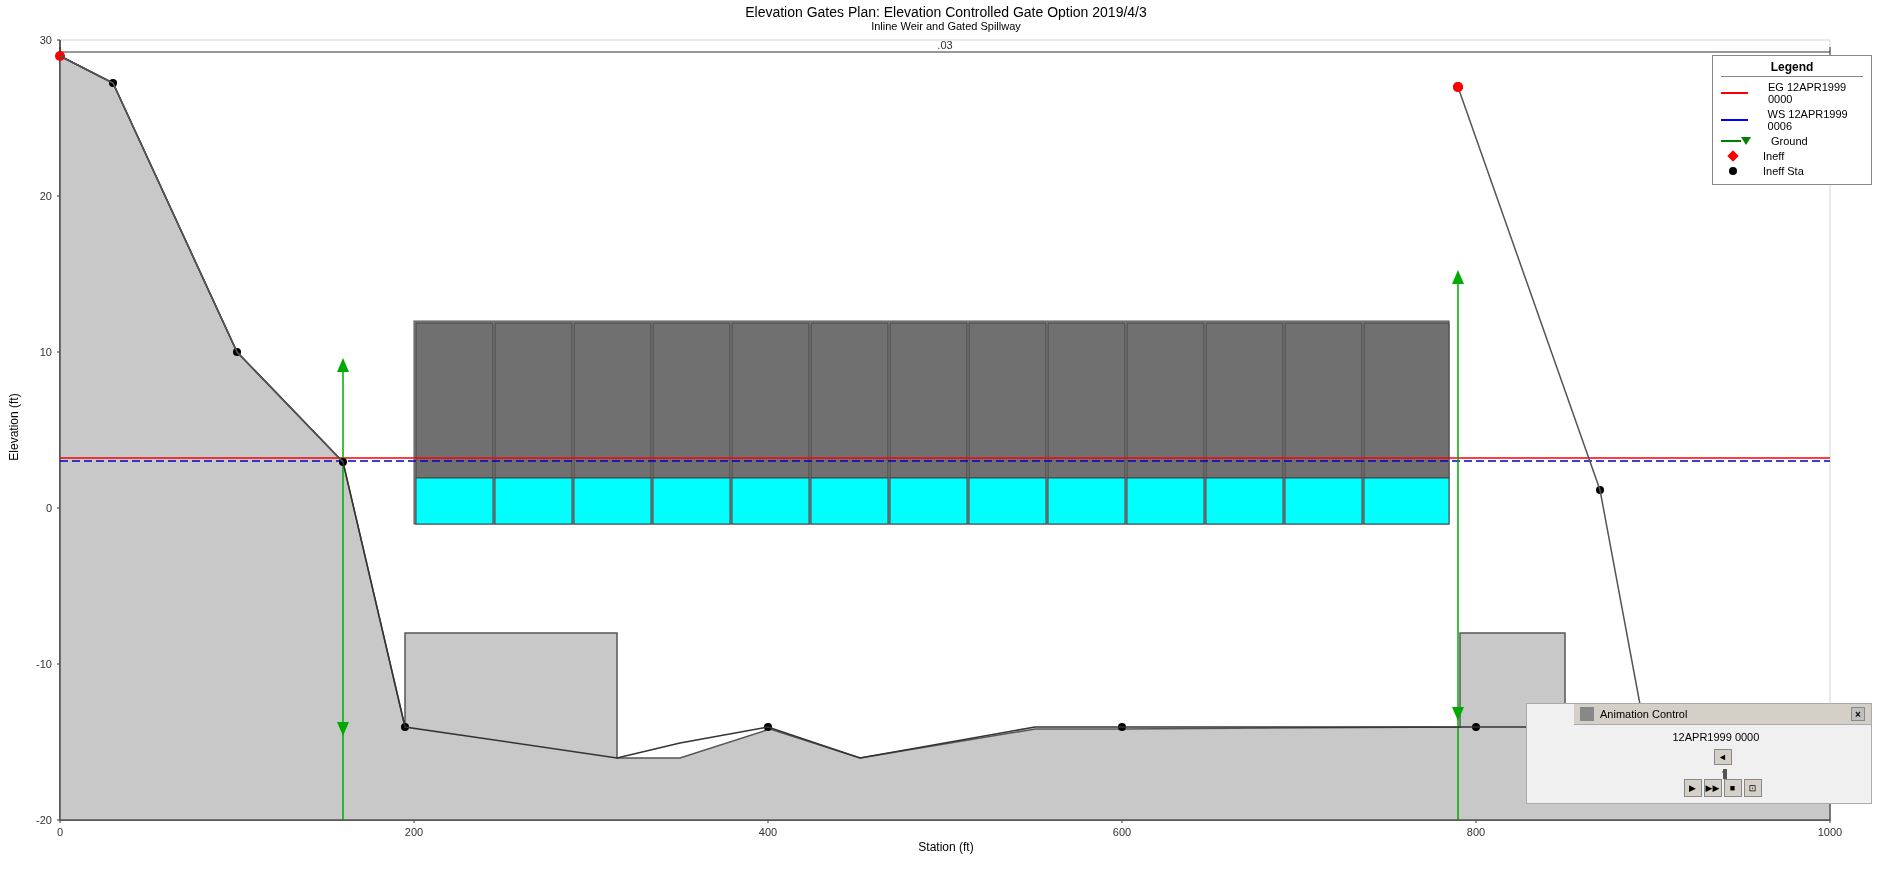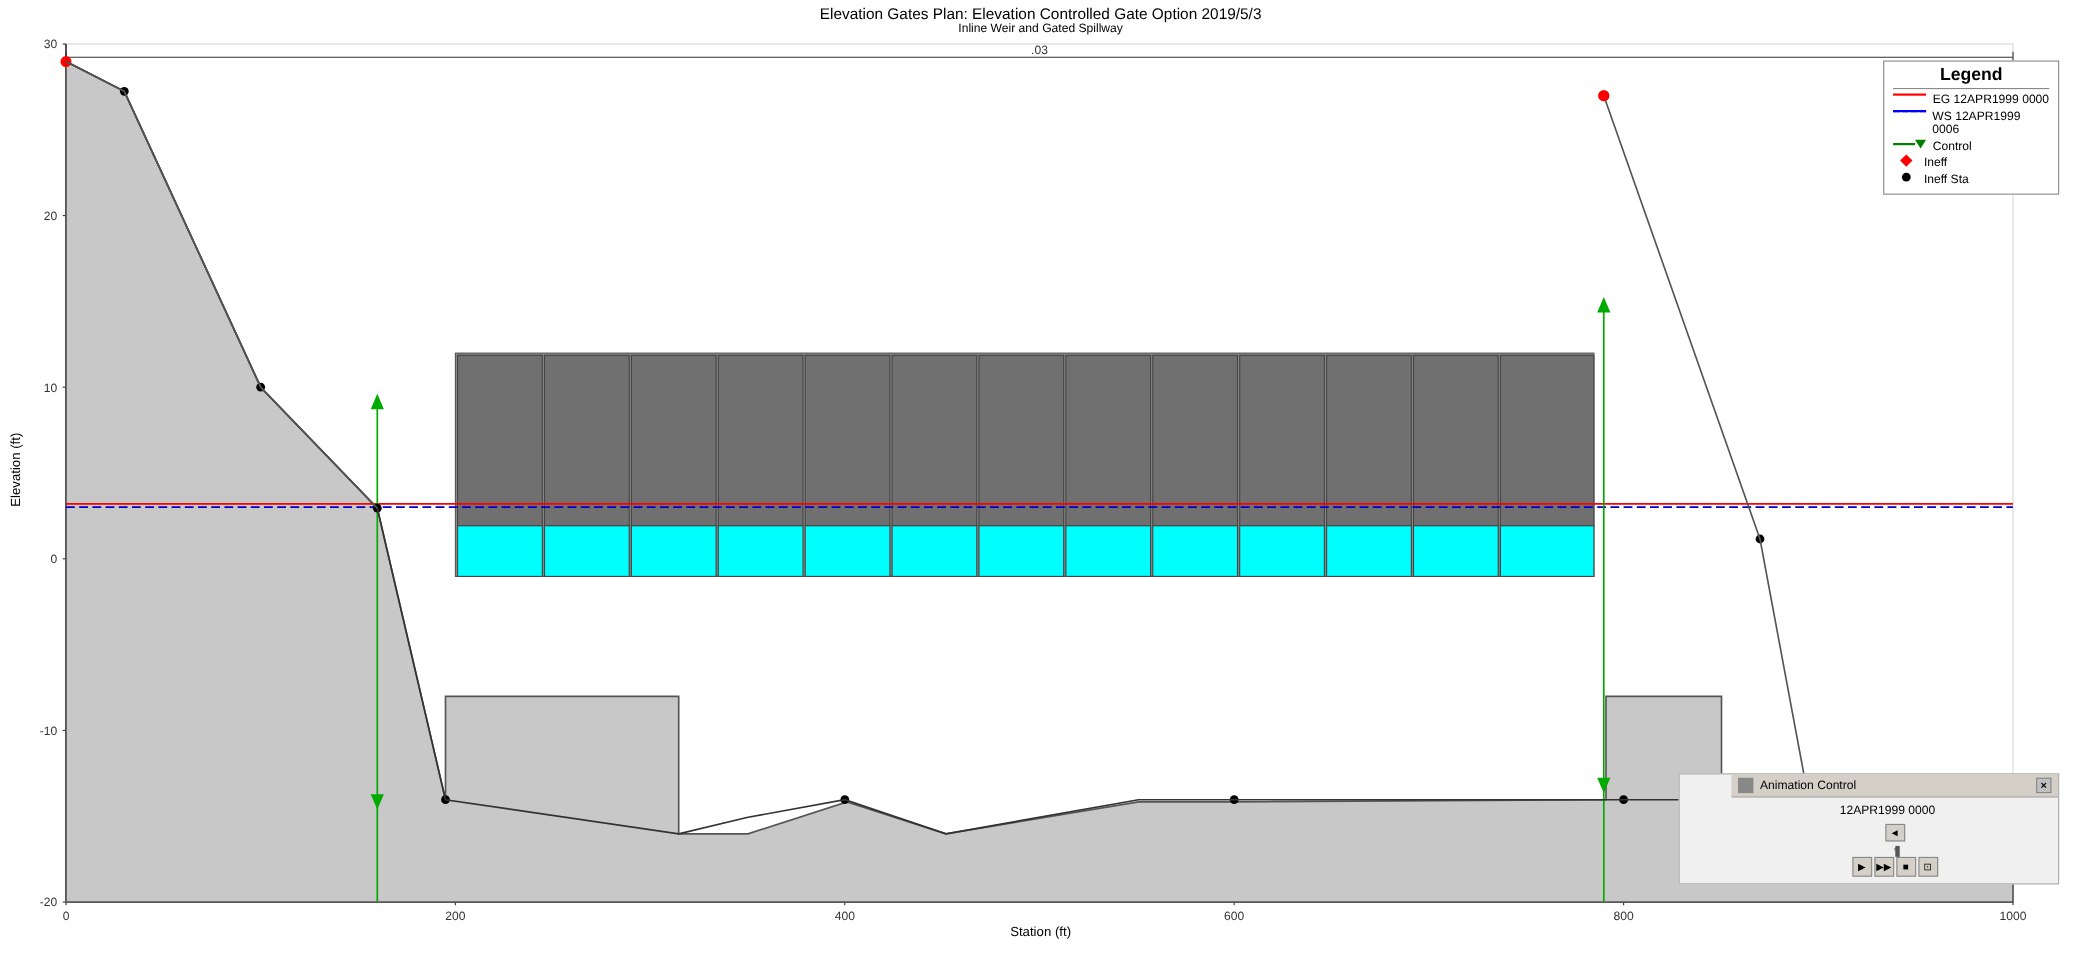--- a/index.html
+++ b/index.html
@@ -49,30 +49,30 @@
       right: 20px;
       width: 160px;
       border: 1px solid #888;
       background: #fff;
       padding: 4px 8px;
       font-size: 11px;
     }
     .legend-title {
       text-align: center;
       font-weight: bold;
-      font-size: 16px;
+      font-size: 12px;
       border-bottom: 1px solid #888;
       margin-bottom: 4px;
       padding-bottom: 2px;
     }
     .legend-row {
       display: flex;
-      align-items: flex-start;
+      align-items: center;
       margin: 3px 0;
-      gap: 6px;
+      gap: 20px;
     }
 
     
     .animation-control {
       position: absolute;
       bottom: 80px;
       right: 20px;
       width: 346px;
       border: 1px solid #aaa;
       background: #f0f0f0;
@@ -139,21 +139,21 @@
       cursor: pointer;
       font-size: 9px;
     }
   </style>
 </head>
 <body>
 
 <div id="chart-area">
 
   <div class="chart-title">
-    <div class="main-title">Elevation Gates    Plan: Elevation Controlled Gate Option    2019/5/3</div>
+    <div class="main-title">Elevation Gates    Plan: Elevation Controlled Gate Option    2019/4/3</div>
     <div class="sub-title">Inline Weir and Gated Spillway</div>
   </div>
 
   <div style="position:absolute; left:14px; top:420px; transform:rotate(-90deg) translateX(-50%); transform-origin: left center; white-space:nowrap; font-size:12px;">Elevation (ft)</div>
 
   <div style="position:absolute; bottom:30px; left:0; right:0; text-align:center; font-size:12px;">Station (ft)</div>
 
   <svg id="plot-svg" viewBox="0 0 1892 884" xmlns="http://www.w3.org/2000/svg">
 
     <defs>
@@ -319,21 +319,21 @@
     </div>
     <div class="legend-row">
       <span style="display:inline-block; width:30px; height:2px; background:blue; vertical-align:middle; border-top:2px dashed blue;"></span>
       <span>WS 12APR1999 0006</span>
     </div>
     <div class="legend-row">
       <span style="display:inline-flex; align-items:center; width:30px; gap:0;">
         <span style="display:inline-block; flex:1; height:2px; background:green;"></span>
         <span style="display:inline-block; width:0; height:0; border-left:5px solid transparent; border-right:5px solid transparent; border-top:8px solid green;"></span>
       </span>
-      <span>Control</span>
+      <span>Ground</span>
     </div>
     <div class="legend-row">
       <span style="display:inline-block; width:8px; height:8px; background:red; transform:rotate(45deg); margin-right:6px; margin-left:8px;"></span>
       <span>Ineff</span>
     </div>
     <div class="legend-row">
       <span style="display:inline-block; width:8px; height:8px; background:black; border-radius:50%; margin-right:6px; margin-left:8px;"></span>
       <span>Ineff Sta</span>
     </div>
   </div>

